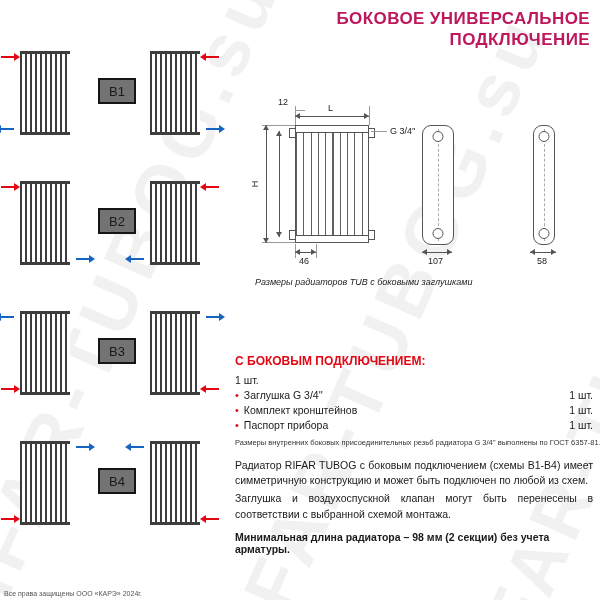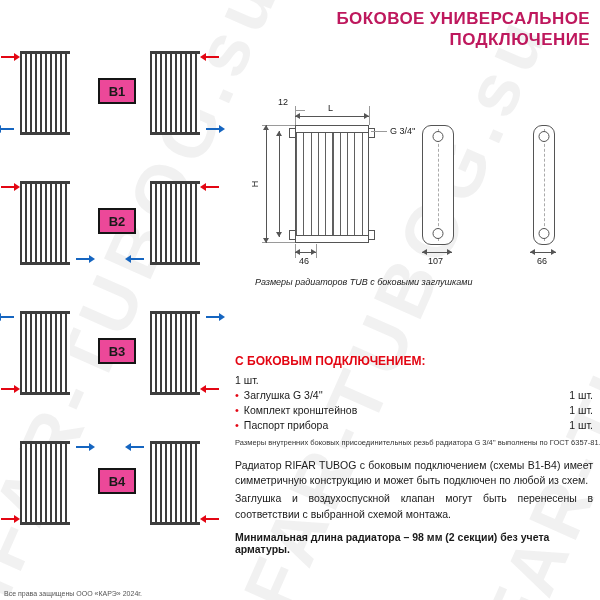--- a/index.html
+++ b/index.html
@@ -14,21 +14,21 @@
   
   .title{position:absolute;top:8px;right:10px;text-align:right;font-size:17px;font-weight:bold;
          line-height:1.25;letter-spacing:.4px;color:#be185d;}
 
   
   .scheme-row{position:absolute;left:0;width:232px;height:86px;}
   .rad{position:absolute;top:3px;width:50px;height:78px;
        background:repeating-linear-gradient(90deg,#3d3d3d 0 2px,#ffffff 2px 5px);
        border-top:3px solid #3d3d3d;border-bottom:3px solid #3d3d3d;}
   .scheme-label{position:absolute;left:98px;top:30px;width:34px;height:22px;border:2px solid #151515;
-       display:flex;align-items:center;justify-content:center;font-weight:bold;font-size:13px;background:#ec4899;}
+       display:flex;align-items:center;justify-content:center;font-weight:normal;font-size:13px;background:#737373;}
   .arrow{position:absolute;width:13px;height:2px;background:currentColor;}
   .arrow::after{content:"";position:absolute;top:-3px;width:0;height:0;
        border-top:4px solid transparent;border-bottom:4px solid transparent;}
   .arrow.pr::after{left:100%;border-left:6px solid currentColor;}
   .arrow.pl::after{right:100%;border-right:6px solid currentColor;}
   .arrow.side-l{left:-19px;} .arrow.side-r{right:-19px;}
   .arrow.v-top{top:2px;} .arrow.v-bot{bottom:2px;}
   .red{color:var(--red);} .blue{color:var(--blue);}
 
   
@@ -173,21 +173,21 @@
       <span class="hole" style="bottom:5px"></span>
     </div>
     <div class="dl h" style="left:172px;top:157px;width:30px"></div>
     <span class="dim-t" style="left:178px;top:161px">107</span>
 
     <div class="sv" style="left:283px;top:30px;width:20px">
       <span class="hole" style="top:5px"></span>
       <span class="hole" style="bottom:5px"></span>
     </div>
     <div class="dl h" style="left:280px;top:157px;width:26px"></div>
-    <span class="dim-t" style="left:287px;top:161px">66</span>
+    <span class="dim-t" style="left:287px;top:161px">58</span>
 
     <div class="cap" style="left:5px;top:182px">Размеры радиаторов TUB с боковыми заглушками</div>
   </div>
 
   <div class="kit">
     <div class="kit-h2">С БОКОВЫМ ПОДКЛЮЧЕНИЕМ:</div>
     <div class="kit-list">
         <div class="kit-row">
           <span class="kit-qty">1 шт.</span>
         </div>

